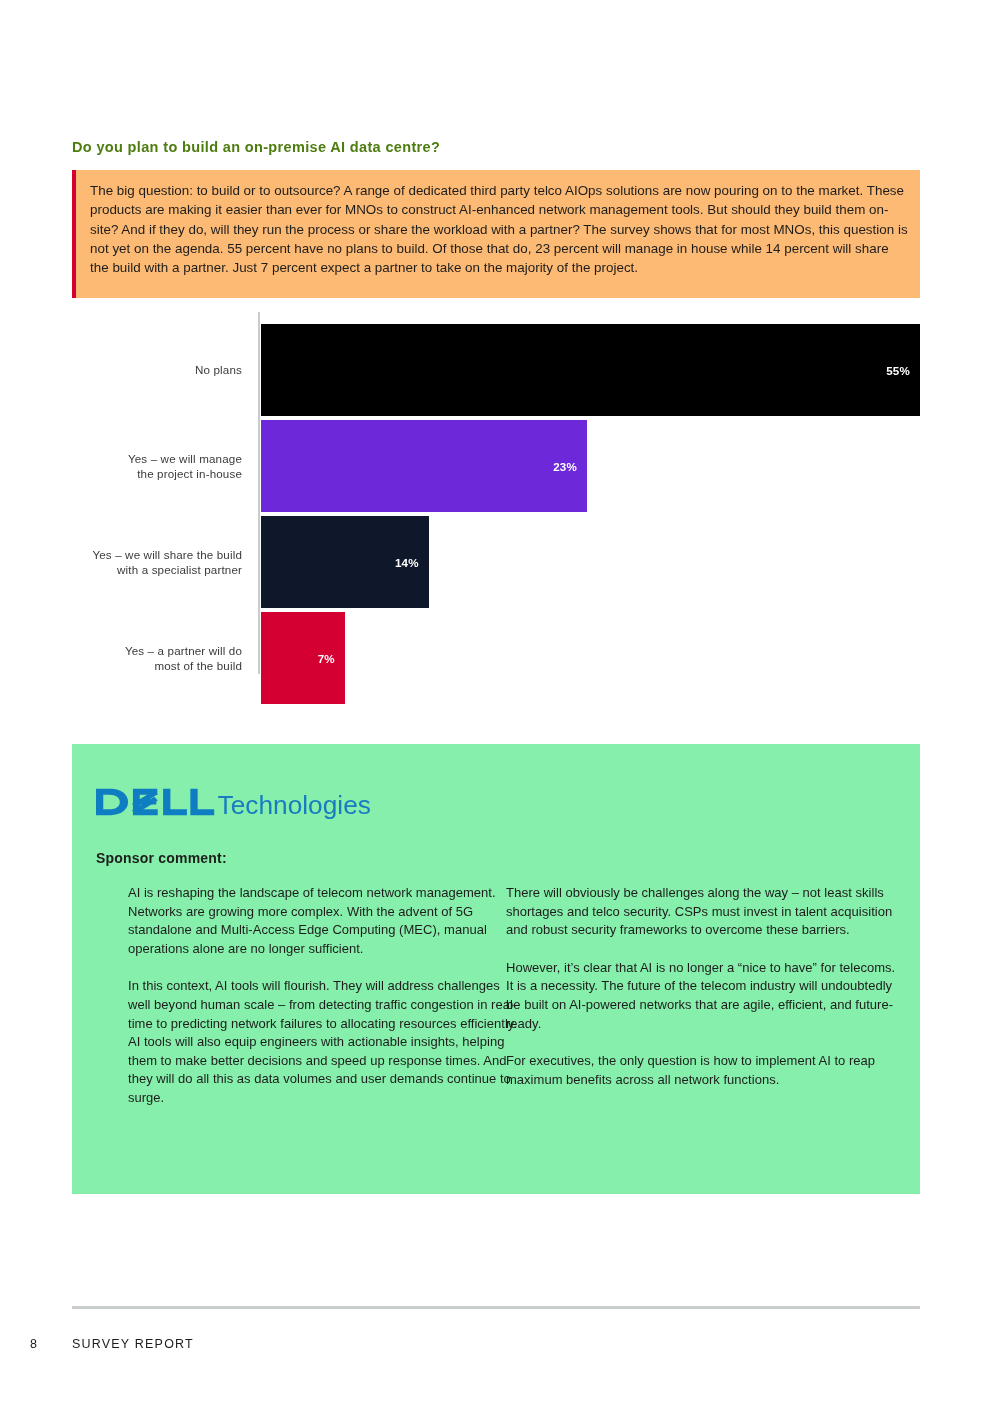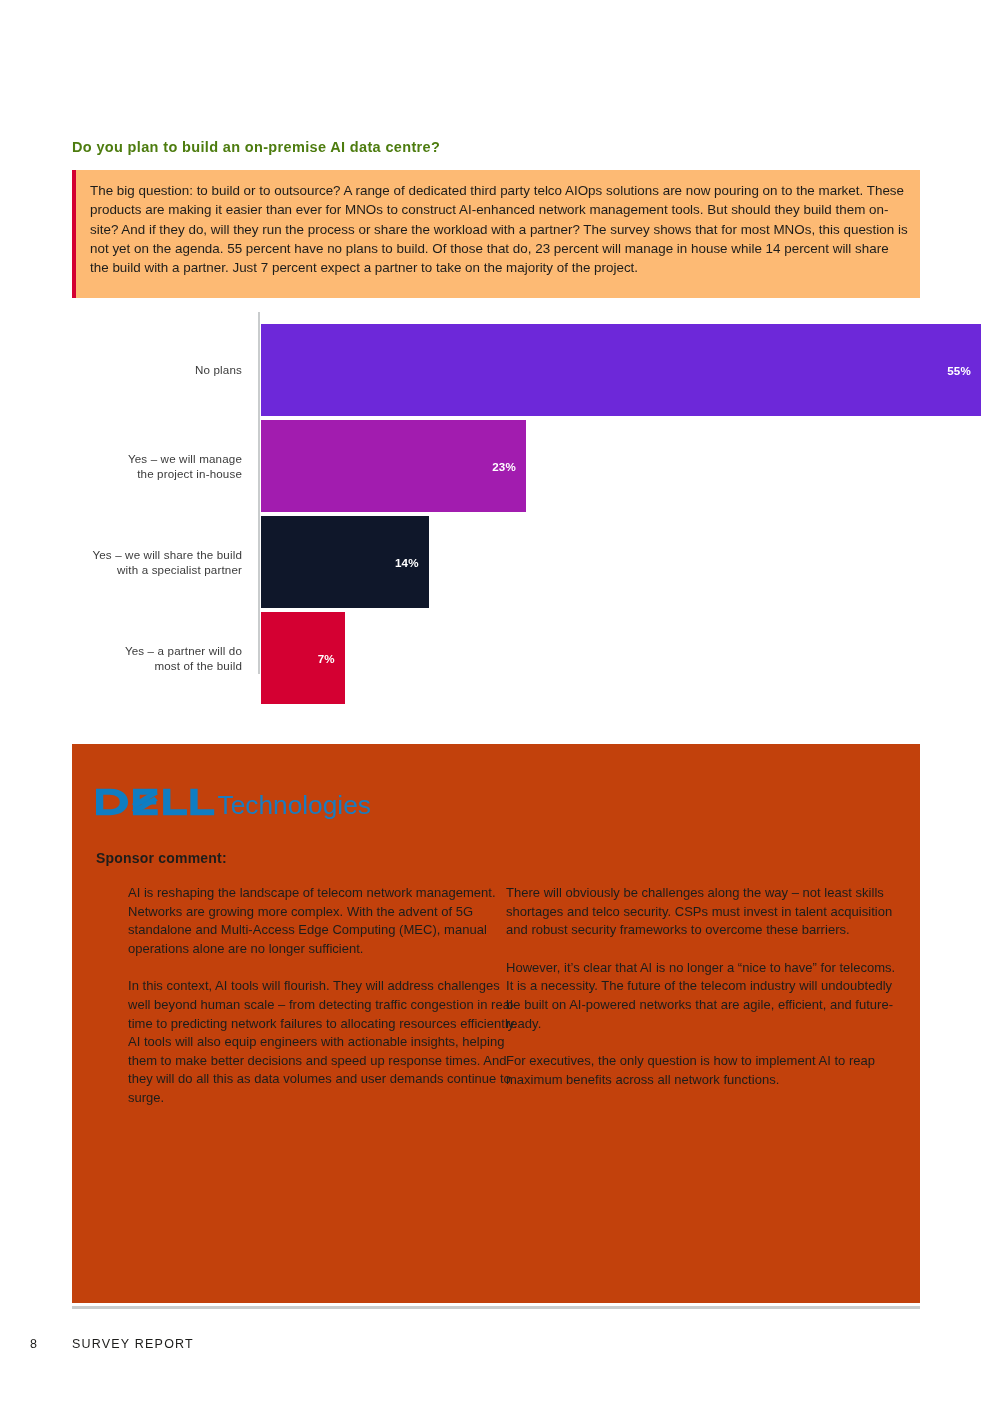--- a/index.html
+++ b/index.html
@@ -105,22 +105,22 @@
     letter-spacing: 0.2px;
     white-space: nowrap;
   }
 
   
   .sponsor-box {
     position: absolute;
     left: 72px;
     top: 744px;
     width: 848px;
-    height: 559px;
-    background: #c2410c;
+    height: 450px;
+    background: #86efac;
   }
   .dell-logo {
     position: absolute;
     left: 23px;
     top: 40px;
     height: 36px;
     display: block;
   }
   .sponsor-heading {
     position: absolute;
@@ -181,27 +181,27 @@
 <div class="intro-box">
   <div class="intro-accent"></div>
   <div class="intro-text">The big question: to build or to outsource? A range of dedicated third party telco AIOps solutions are now pouring on to the market. These products are making it easier than ever for MNOs to construct AI-enhanced network management tools. But should they build them on-site? And if they do, will they run the process or share the workload with a partner? The survey shows that for most MNOs, this question is not yet on the agenda. 55 percent have no plans to build. Of those that do, 23 percent will manage in house while 14 percent will share the build with a partner. Just 7 percent expect a partner to take on the majority of the project.</div>
 </div>
 
 <div class="chart">
   <div class="chart-axis"></div>
   <div id="chart-rows">
       <div class="chart-row" style="top: 4px; height: 92px;">
         <div class="chart-label" style="top: 38.25px;"><span>No plans</span></div>
-        <div class="chart-bar" style="width: 720px; background: #6d28d9;">
+        <div class="chart-bar" style="width: 659px; background: #000000;">
           <span class="chart-value">55%</span>
         </div>
       </div>
       <div class="chart-row" style="top: 100px; height: 92px;">
         <div class="chart-label" style="top: 30.5px;"><span>Yes – we will manage</span><br><span>the project in-house</span></div>
-        <div class="chart-bar" style="width: 265px; background: #a21caf;">
+        <div class="chart-bar" style="width: 317px; background: #6d28d9; padding-left: 9px;">
           <span class="chart-value">23%</span>
         </div>
       </div>
       <div class="chart-row" style="top: 196px; height: 92px;">
         <div class="chart-label" style="top: 30.5px;"><span>Yes – we will share the build</span><br><span>with a specialist partner</span></div>
         <div class="chart-bar" style="width: 167.745px; background: #0f172a;">
           <span class="chart-value">14%</span>
         </div>
       </div>
       <div class="chart-row" style="top: 292px; height: 92px;">

